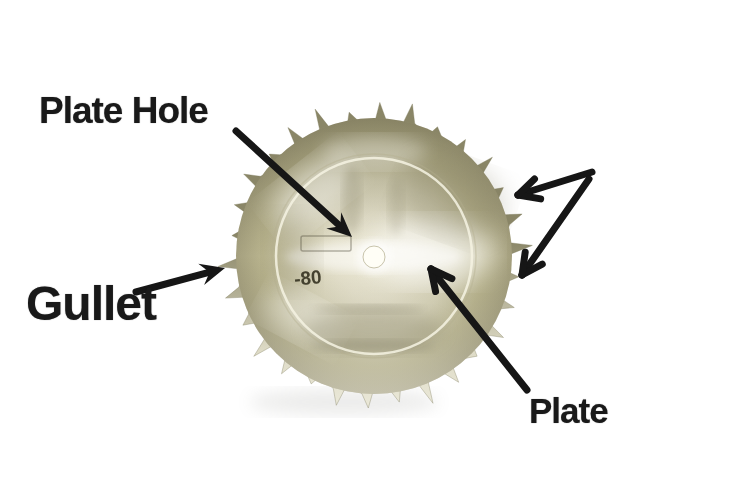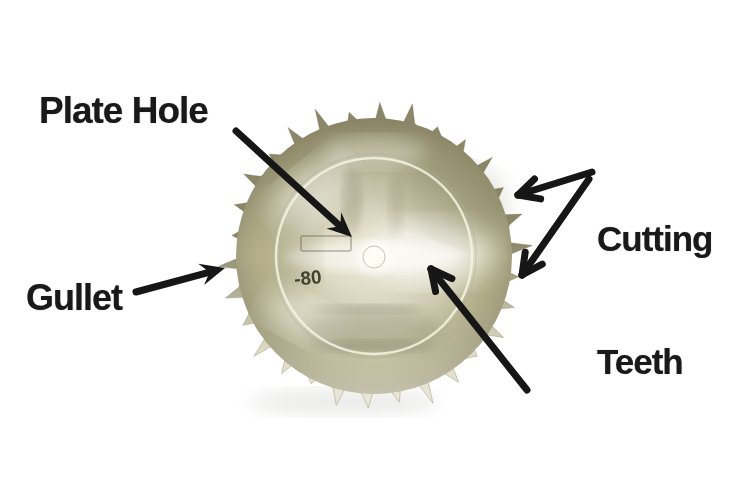--- a/index.html
+++ b/index.html
@@ -14,21 +14,21 @@
   .label{
     position:absolute;
     font-weight:700;
     color:#191919;
     letter-spacing:-1px;
     white-space:pre;
     text-shadow:0 0 1px rgba(25,25,25,.55);
     line-height:1.05;
   }
   .label-arbor  {left:39px;  top:92px;  font-size:37px;}
-  .label-gullet {left:26px;  top:279px; font-size:36px;}
+  .label-gullet {left:26px;  top:279px; font-size:48px;}
   .label-plate  {left:529px; top:393px; font-size:35px;}
   .label-cutting{left:597px; top:136px; font-size:35px; line-height:41px;}
   .marking-text{
     font-family:"Liberation Sans", sans-serif;
     font-weight:700;
   }
 </style>
 </head>
 <body>
 
@@ -110,20 +110,17 @@
         <g>
           <line x1="527" y1="390" x2="431" y2="269" stroke="#161616" stroke-width="7" stroke-linecap="round" fill="none"></line>
           <line x1="431" y1="269" x2="435.58509310936114" y2="291.53834335479183" stroke="#161616" stroke-width="7" stroke-linecap="round" fill="none"></line>
           <line x1="431" y1="269" x2="451.90525475542773" y2="278.5901159331192" stroke="#161616" stroke-width="7" stroke-linecap="round" fill="none"></line>
         </g>
       </g>
   </svg>
 
   <div class="label label-arbor">Plate Hole</div>
 
-  <div class="label label-cutting">
-    <div>Cutting</div>
-    <div>Teeth</div>
-  </div>
 
   <div class="label label-gullet">Gullet</div>
 
+  <div class="label label-plate">Plate</div>
 </div>
 
 </body></html>

